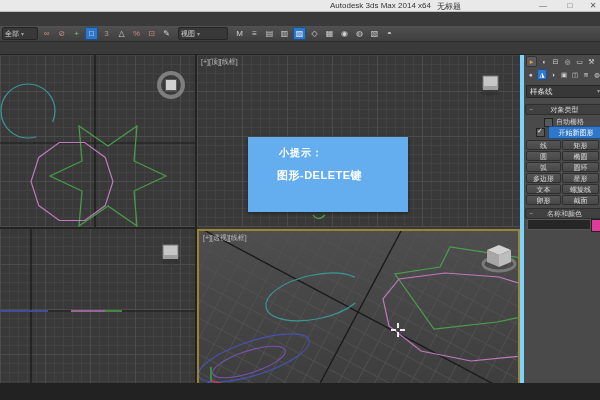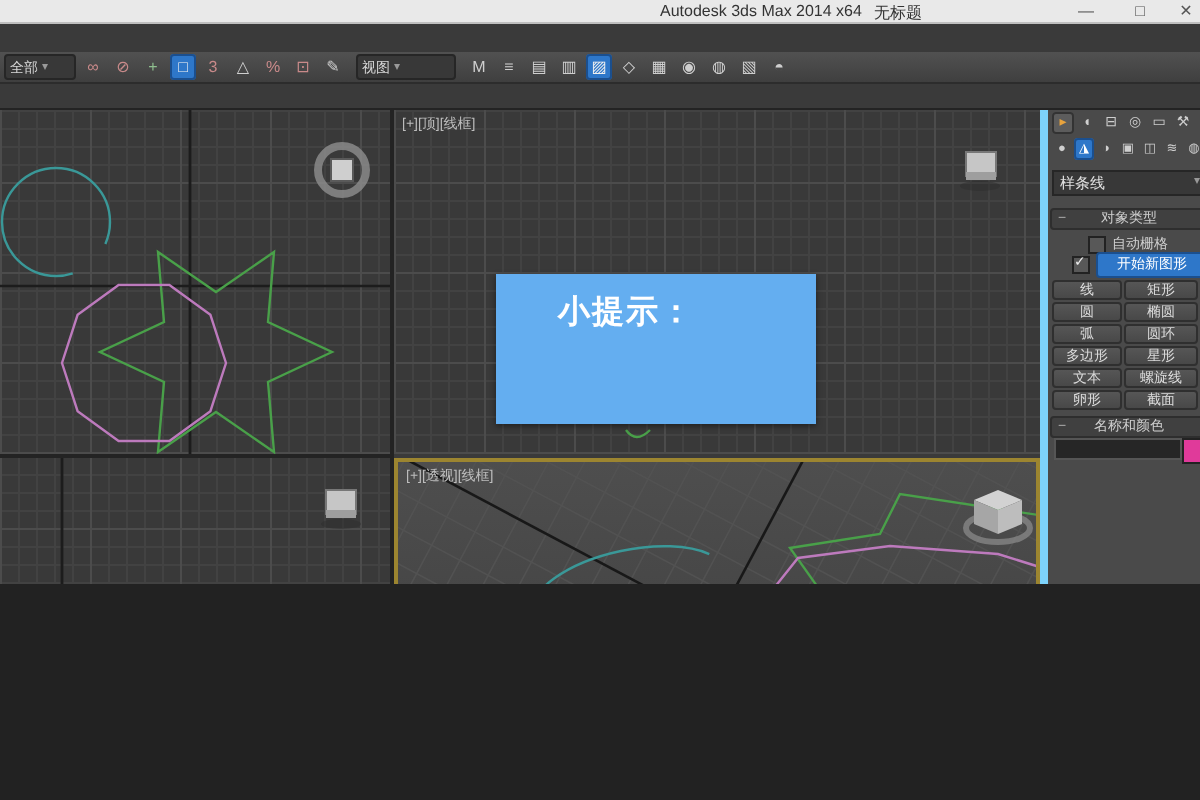--- a/index.html
+++ b/index.html
@@ -1,16 +1,16 @@
 <!DOCTYPE html>
 <html><head>
 <meta charset="utf-8">
 <style>
   html,body{margin:0;padding:0;background:#222;}
-  #root{position:relative;width:600px;height:292px;overflow:hidden;
+  #root{position:relative;width:600px;height:383px;overflow:hidden;
         font-family:"Liberation Sans","DejaVu Sans",sans-serif;
         background:#3a3a3a;-webkit-font-smoothing:antialiased;}
   
   #titlebar{position:absolute;left:0;top:0;width:600px;height:11px;background:#e9e9e9;border-bottom:1px solid #bfbfbf;}
   #titlebar .t{position:absolute;top:1px;font-size:8px;color:#333;white-space:nowrap;}
   #app-title{left:330px;}
   #doc-title{left:437px;}
   .winbtn{position:absolute;top:0;width:16px;height:11px;font-size:8px;line-height:11px;text-align:center;color:#555;}
   #btn-min{left:535px;} #btn-max{left:562px;} #btn-close{left:585px;}
   
@@ -36,21 +36,21 @@
       #393939;}
   #vp-topleft{left:0;top:55px;width:195px;height:172px;}
   #vp-topright{left:197px;top:55px;width:323px;height:172px;}
   #vp-bottomleft{left:0;top:229px;width:195px;height:171px;}
   #vp-persp{position:absolute;left:197px;top:229px;width:319px;height:167px;border:2px solid #9c8530;background:linear-gradient(#4e4e4e,#3c3c3c);overflow:hidden;}
   .vdiv{position:absolute;background:#232323;}
   .vp-label{position:absolute;left:4px;top:2px;font-size:7px;color:#bdbdbd;white-space:nowrap;letter-spacing:0;}
   .vpsvg{position:absolute;left:0;top:0;}
   
   #hint{position:absolute;left:248px;top:137px;width:160px;height:75px;z-index:60;box-shadow:0 1px 3px rgba(0,0,0,.45);}
-  #hint .l1{position:absolute;left:31px;top:9px;font-size:16px;font-weight:bold;color:#ffffff;letter-spacing:1px;}
+  #hint .l1{position:absolute;left:31px;top:9px;font-size:10px;font-weight:bold;color:#ffffff;letter-spacing:1px;}
   #hint .l2{position:absolute;left:29px;top:31px;font-size:11px;font-weight:bold;color:#ffffff;letter-spacing:.5px;}
   
   #panel{position:absolute;left:520px;top:55px;width:80px;height:345px;background:#4a4a4a;border-left:4px solid #7dd3fc;}
   #panel-tabs{position:absolute;left:2px;top:1px;height:12px;display:flex;gap:1px;}
   .ptab{width:11px;height:11px;font-size:7px;line-height:11px;text-align:center;border-radius:2px;color:#cfcfcf;}
   .ptab.act{background:#5c5c5c;box-shadow:inset 0 0 0 1px #333;}
   #panel-cats{position:absolute;left:2px;top:14px;height:12px;display:flex;gap:1px;}
   .pcat{width:10px;height:11px;font-size:6.5px;line-height:11px;text-align:center;border-radius:2px;color:#cfcfcf;}
   .pcat.act{box-shadow:inset 0 0 0 1px #1b4f8e;}
   #panel-dd{position:absolute;left:2px;top:30px;width:72px;height:11px;background:#383838;border:1px solid #262626;font-size:7.5px;color:#e0e0e0;line-height:11px;padding-left:3px;}
@@ -269,20 +269,21 @@
     </svg>
     <span class="vp-label">[+][透视][线框]</span>
   </div>
 
   <div class="vdiv" style="left:195px;top:55px;width:2px;height:345px;"></div>
   <div class="vdiv" style="left:0;top:227px;width:197px;height:2px;"></div>
   <div class="vdiv" style="left:0;top:54px;width:600px;height:1px;"></div>
 
   <div id="hint" style="background: rgb(100, 174, 240);">
     <span class="l1">小提示：</span>
+    <span class="l2">图形-DELETE键</span>
   </div>
 
   <div id="panel">
     <div id="panel-tabs">
       <span class="ptab act" style="color: rgb(232, 163, 61);">▸</span>
       <span class="ptab" style="color: rgb(207, 207, 207);">◖</span>
       <span class="ptab" style="color: rgb(207, 207, 207);">⊟</span>
       <span class="ptab" style="color: rgb(207, 207, 207);">◎</span>
       <span class="ptab" style="color: rgb(207, 207, 207);">▭</span>
       <span class="ptab" style="color: rgb(207, 207, 207);">⚒</span>

